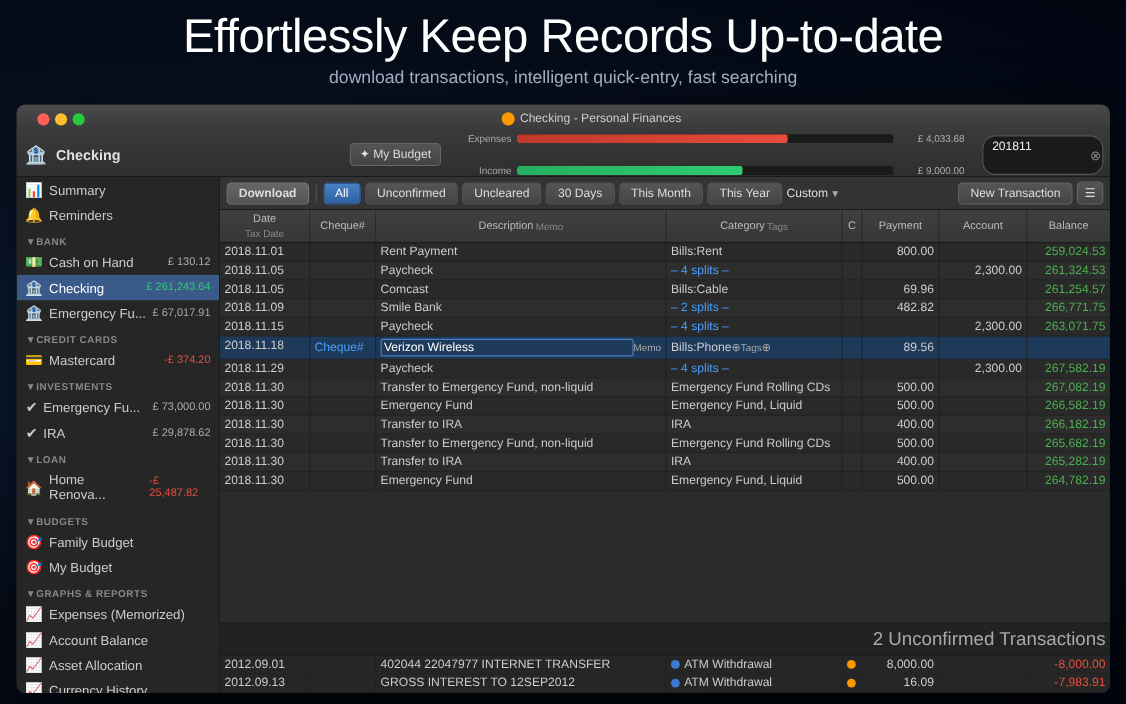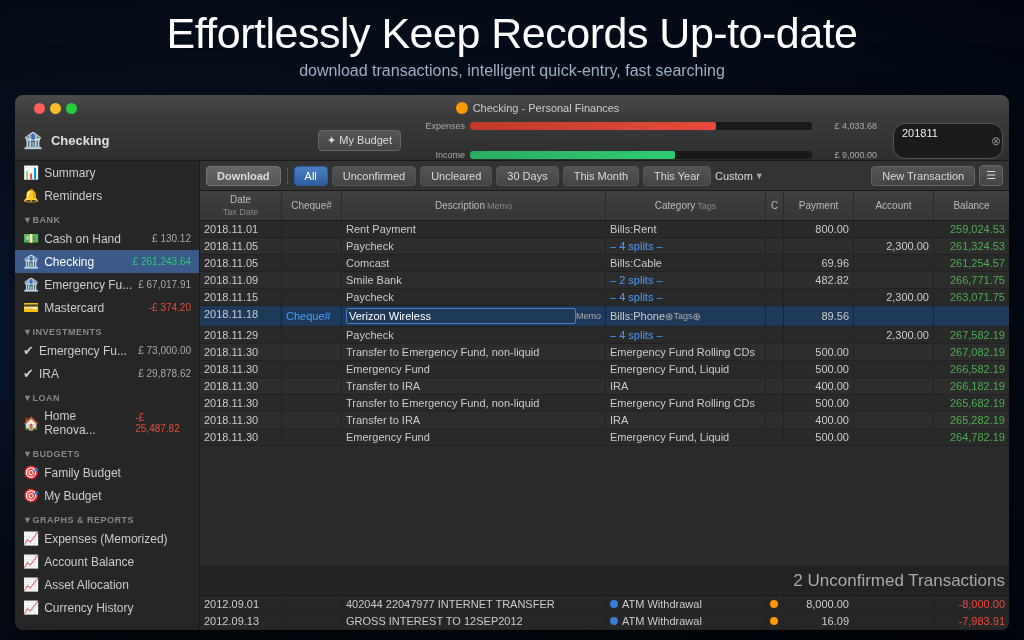--- a/index.html
+++ b/index.html
@@ -476,20 +476,21 @@
         <span class="sidebar-icon">🏦</span>
         <span>Checking</span>
         <span class="sidebar-account-amount highlight">£ 261,243.64</span>
       </div>
       <div class="sidebar-item">
         <span class="sidebar-icon">🏦</span>
         <span>Emergency Fu...</span>
         <span class="sidebar-account-amount">£ 67,017.91</span>
       </div>
 
+      <div class="sidebar-section-header">▼CREDIT CARDS</div>
       <div class="sidebar-item">
         <span class="sidebar-icon">💳</span>
         <span>Mastercard</span>
         <span class="sidebar-account-amount negative">-£ 374.20</span>
       </div>
 
       <div class="sidebar-section-header">▼INVESTMENTS</div>
       <div class="sidebar-item">
         <span class="sidebar-icon">✔</span>
         <span>Emergency Fu...</span>

